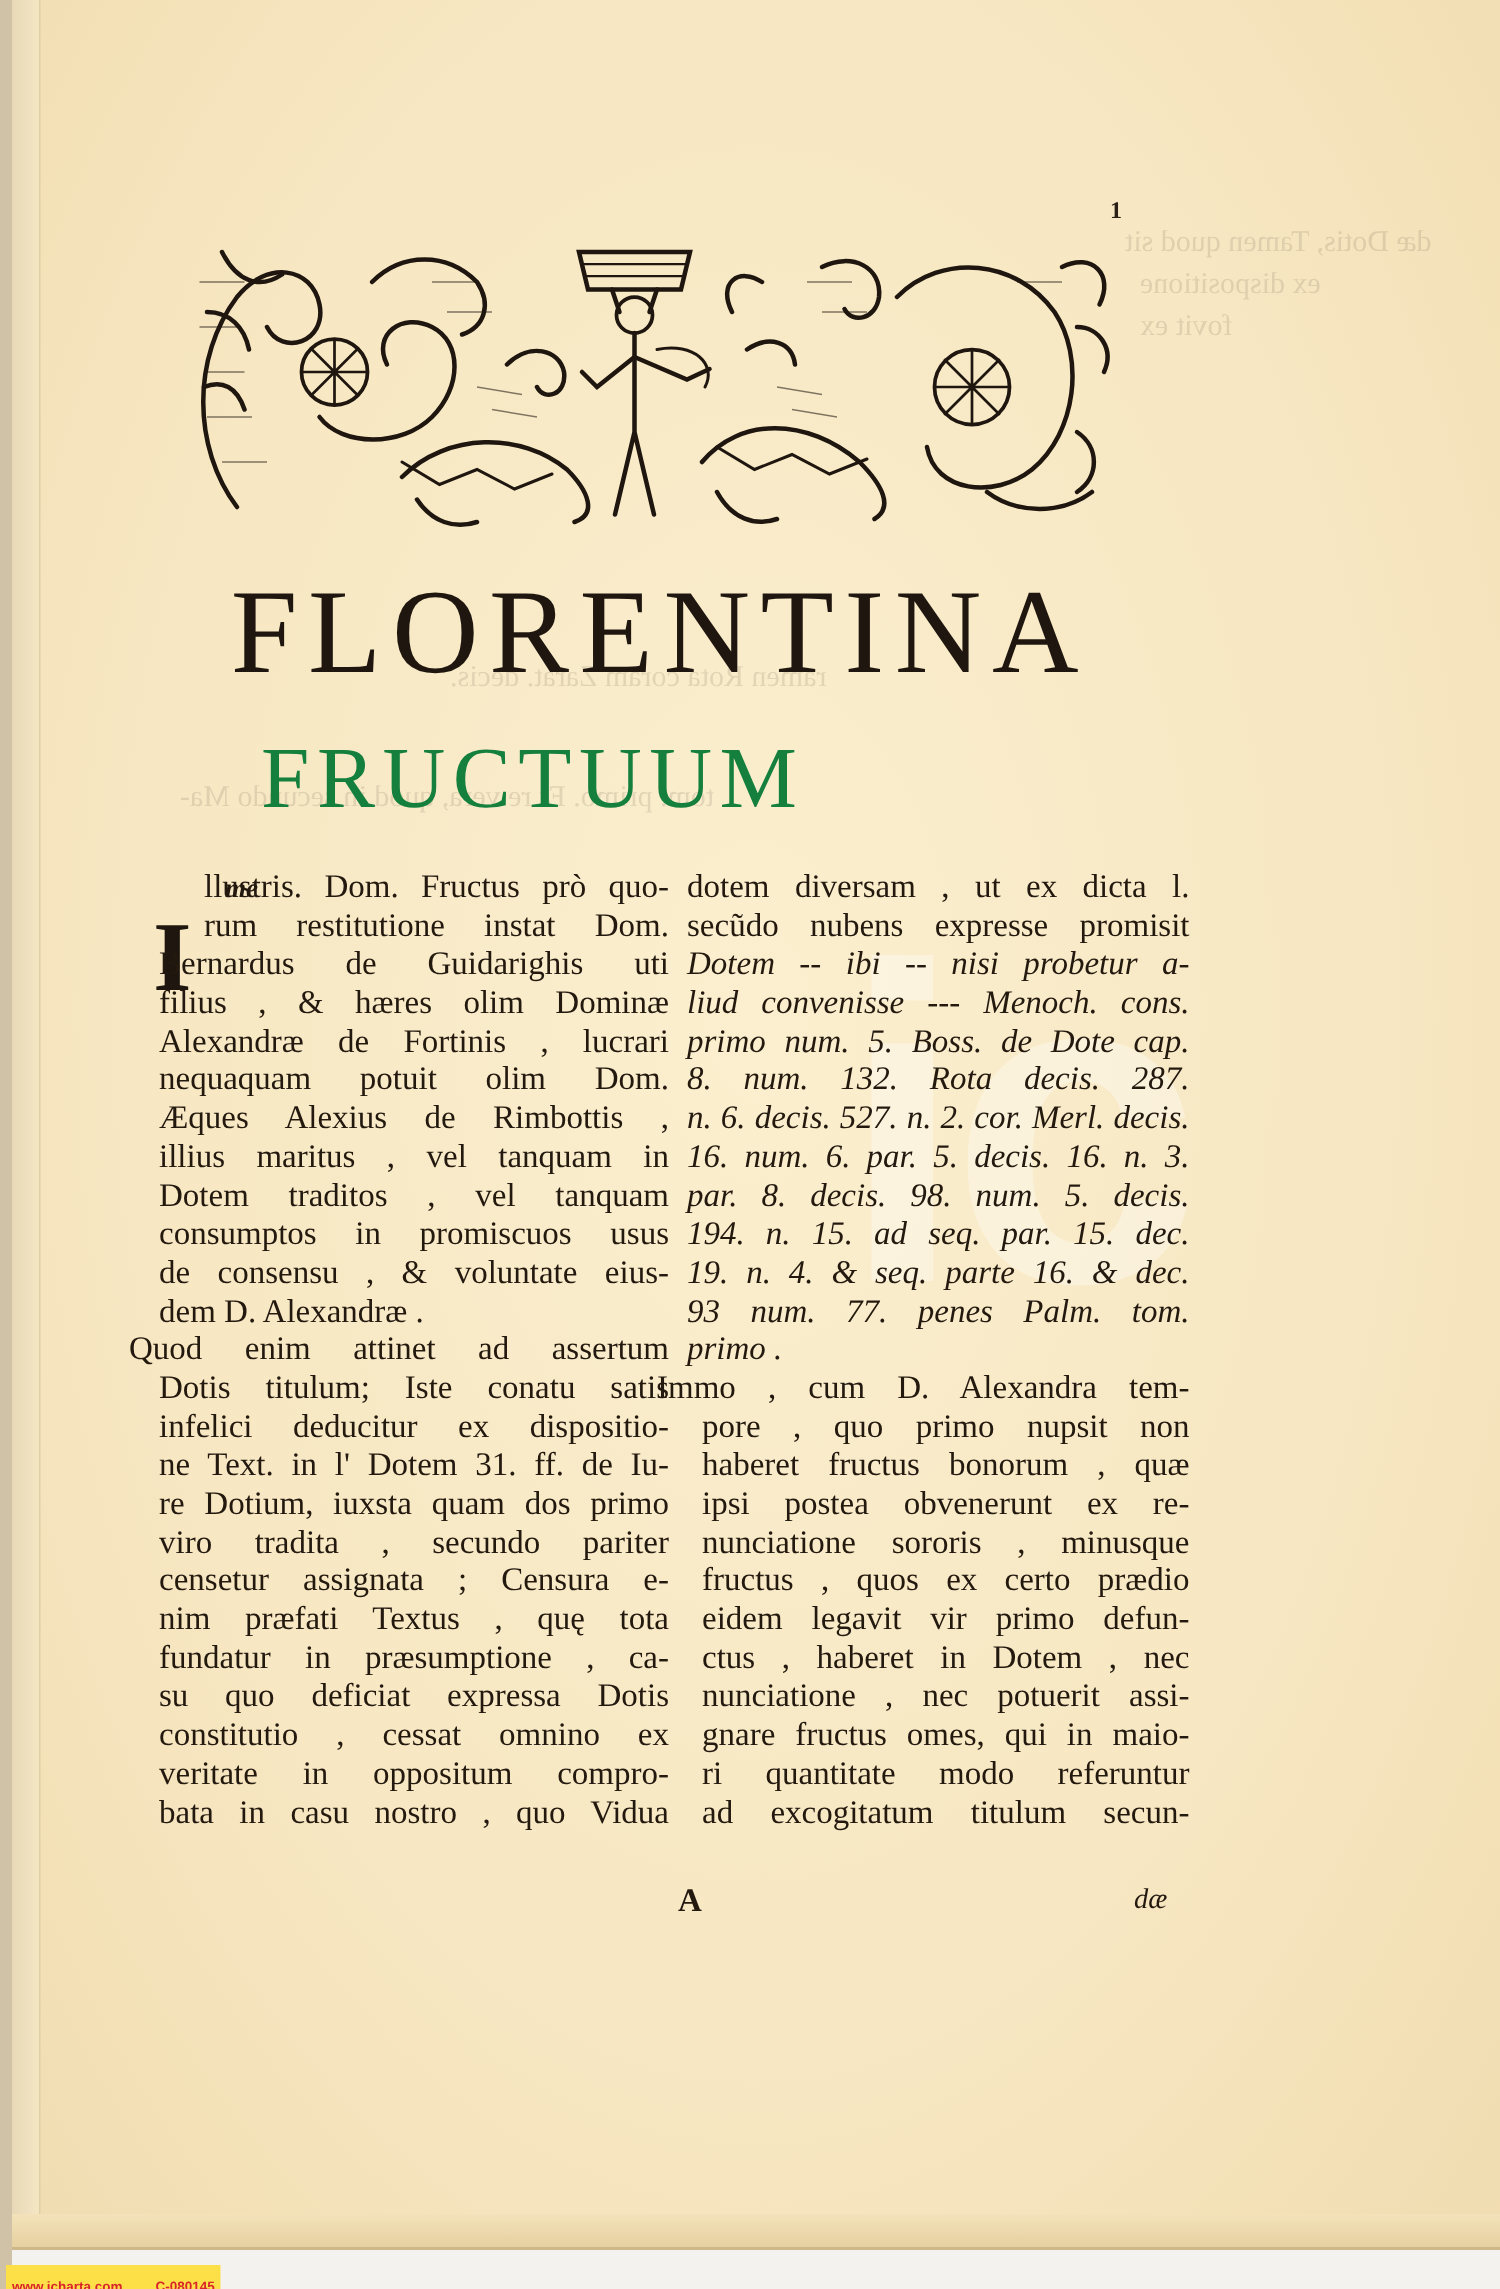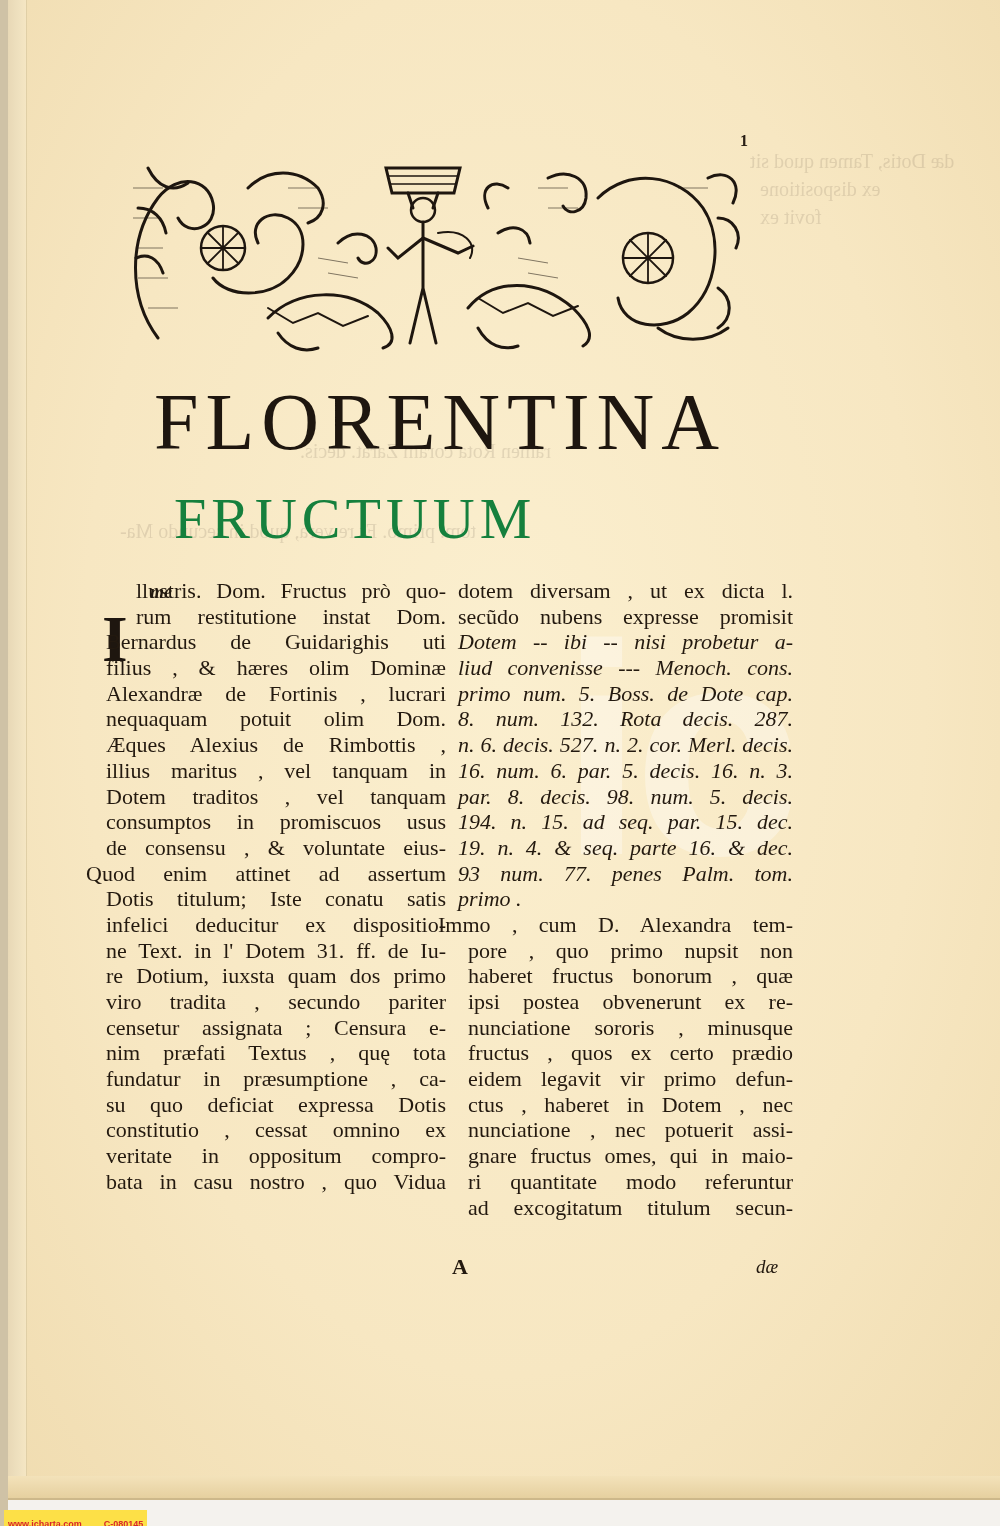--- a/index.html
+++ b/index.html
@@ -161,20 +161,21 @@
   <div>
     <span class="line">Bernardus de Guidarighis uti</span>
     <span class="line">filius , &amp; hæres olim Dominæ</span>
     <span class="line">Alexandræ de Fortinis , lucrari</span>
     <span class="line">nequaquam potuit olim Dom.</span>
     <span class="line">Æques Alexius de Rimbottis ,</span>
     <span class="line">illius maritus , vel tanquam in</span>
     <span class="line">Dotem traditos , vel tanquam</span>
     <span class="line">consumptos in promiscuos usus</span>
     <span class="line">de consensu , &amp; voluntate eius-</span>
+    <span class="line last">dem D. Alexandræ .</span>
   </div>
   <div style="margin-left:-20px;">
     <span class="line">Quod enim attinet ad assertum</span>
     <div style="padding-left:20px;">
       <span class="line">Dotis titulum; Iste conatu satis</span>
       <span class="line">infelici deducitur ex dispositio-</span>
       <span class="line">ne Text. in l' Dotem 31. ff. de Iu-</span>
       <span class="line">re Dotium, iuxsta quam dos primo</span>
       <span class="line">viro tradita , secundo pariter</span>
       <span class="line">censetur assignata ; Censura e-</span>

